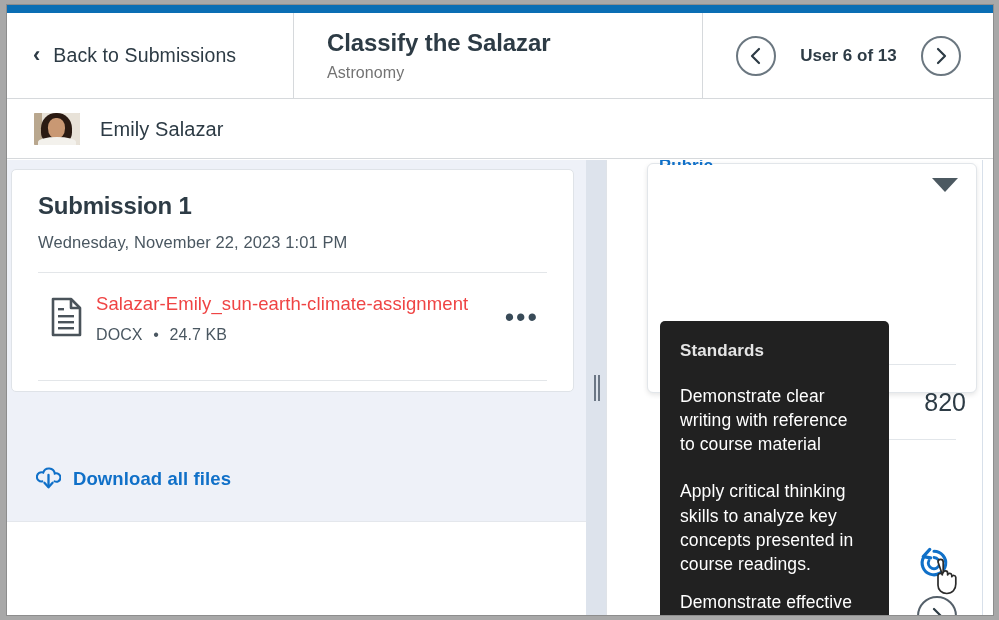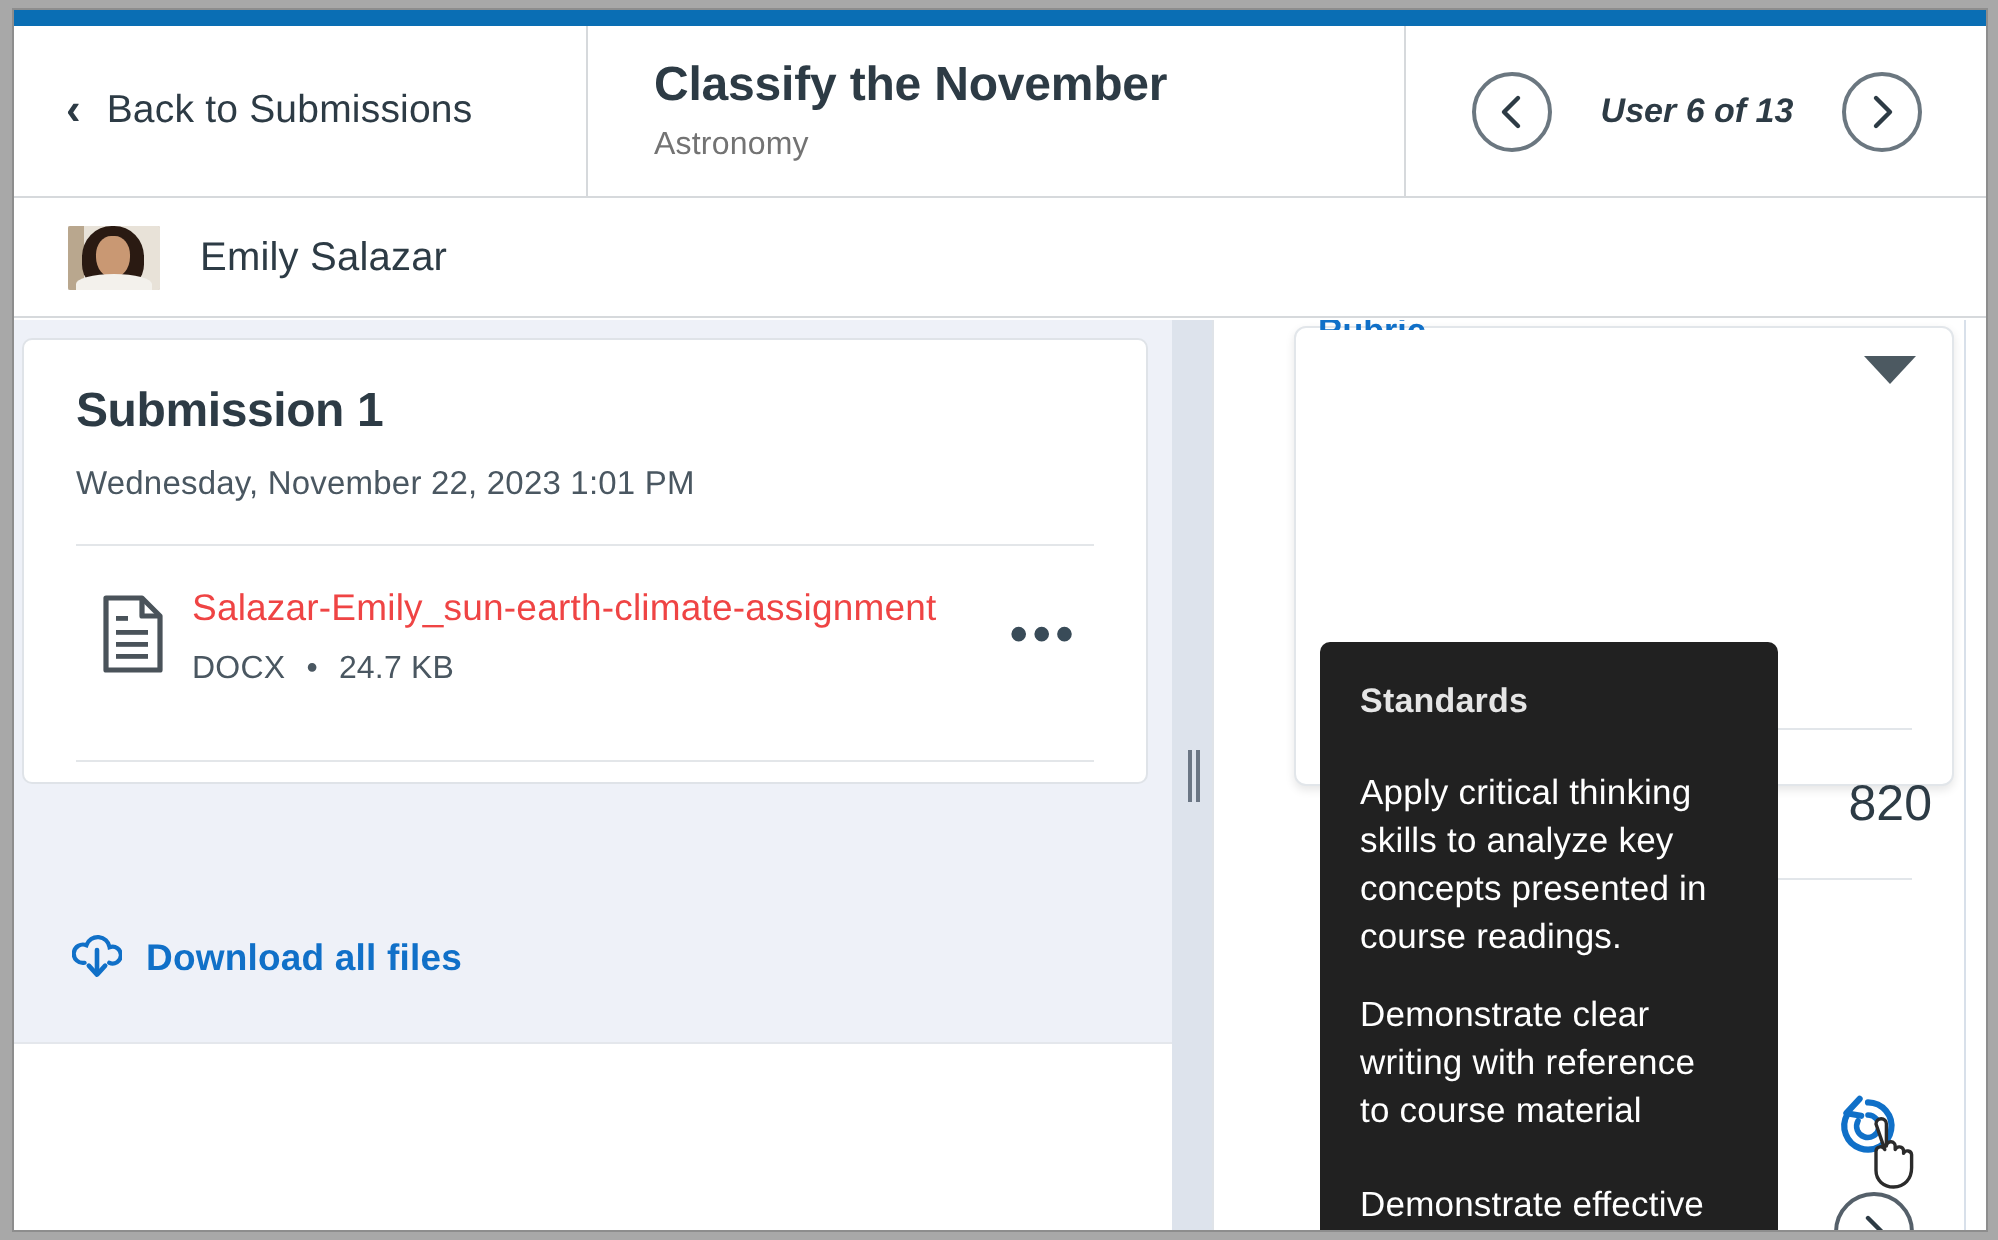--- a/index.html
+++ b/index.html
@@ -72,21 +72,20 @@
     width: 40px; height: 40px; border-radius: 50%;
     border: 2px solid #6b7780;
     display: flex; align-items: center; justify-content: center;
     cursor: pointer; flex: none;
     background: #fff;
   }
   .nav-circle svg { display: block; }
   .nav-count {
     font-size: 17px; font-weight: 700; color: #2d3b45;
     white-space: nowrap;
-    font-style: italic;
   }
 
   
   .studentbar {
     position: absolute; left: 0; top: 96px;
     width: 988px; height: 59px;
     background: #ffffff;
     border-bottom: 1px solid #d6d9dc;
     display: flex; align-items: center;
     padding-left: 28px;
@@ -299,21 +298,21 @@
   <div class="topbar"></div>
 
   <div class="header">
 
     <div class="hdr-back">
       <span class="chev-left-glyph">‹</span>
       <span class="back-label">Back to Submissions</span>
     </div>
 
     <div class="hdr-title">
-      <div class="asg-title">Classify the November</div>
+      <div class="asg-title">Classify the Salazar</div>
       <div class="asg-course">Astronomy</div>
     </div>
 
     <div class="hdr-nav">
       <div class="nav-circle">
         <svg width="14" height="18" viewBox="0 0 14 18">
           <polyline points="10,2 3,9 10,16" fill="none" stroke="#2d3b45" stroke-width="2.2" stroke-linecap="round" stroke-linejoin="round"></polyline>
         </svg>
       </div>
       <div class="nav-count">User 6 of 13</div>
@@ -424,20 +423,20 @@
 
       <div class="next-circle-bottom">
         <svg width="14" height="18" viewBox="0 0 14 18">
           <polyline points="4,2 11,9 4,16" fill="none" stroke="#2d3b45" stroke-width="2.2" stroke-linecap="round" stroke-linejoin="round"></polyline>
         </svg>
       </div>
     </div>
 
     <div class="tooltip">
       <div class="tt-head">Standards</div>
+      <div class="tt-p">Demonstrate clear writing with reference to course material</div>
       <div class="tt-p tight">Apply critical thinking skills to analyze key concepts presented in course readings.</div>
-      <div class="tt-p">Demonstrate clear writing with reference to course material</div>
       <div class="tt-p">Demonstrate effective communication through structured and well-organized arguments.</div>
 
     </div>
 
   </div>
 </div>
 
 </body></html>

